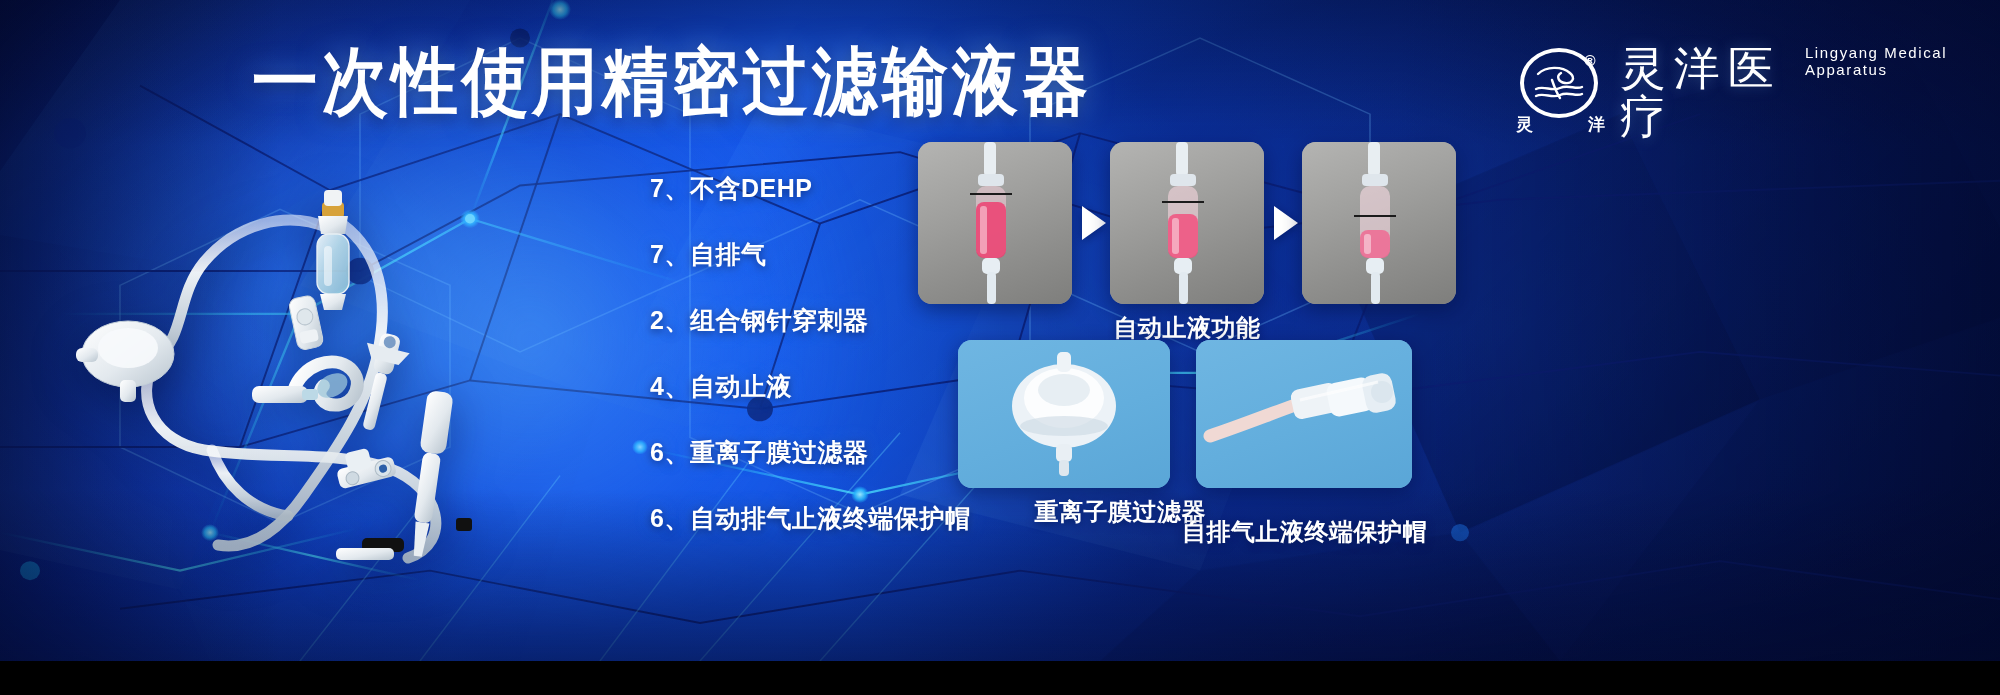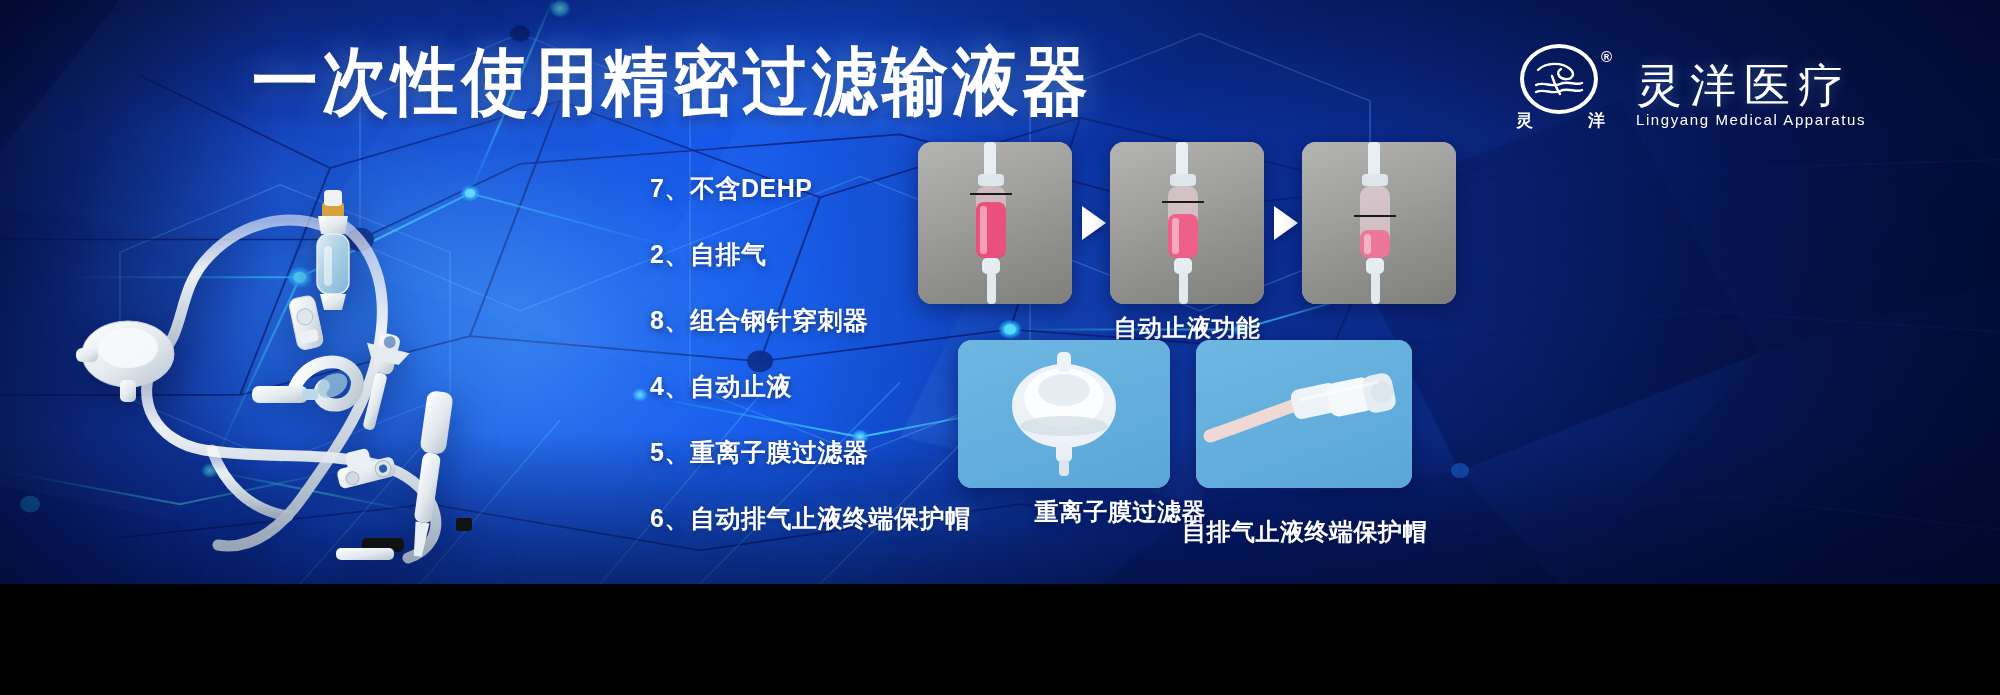--- a/index.html
+++ b/index.html
@@ -1,18 +1,18 @@
 <!DOCTYPE html>
 <html><head>
 <meta charset="utf-8">
 <style>
   html,body{margin:0;padding:0;background:#000;}
   *{box-sizing:border-box;}
   .stage{
-    position:relative;width:2000px;height:584px;overflow:hidden;
+    position:relative;width:2000px;height:661px;overflow:hidden;
     font-family:"Liberation Sans","DejaVu Sans",sans-serif;
     background:
       radial-gradient(ellipse 680px 520px at 330px 300px, rgba(60,150,255,.55) 0%, rgba(20,80,220,.25) 45%, rgba(0,0,0,0) 72%),
       radial-gradient(ellipse 900px 700px at 760px 330px, rgba(30,110,255,.55) 0%, rgba(10,50,180,.22) 55%, rgba(0,0,0,0) 80%),
       radial-gradient(ellipse 900px 640px at 1500px 330px, rgba(14,52,150,.65) 0%, rgba(6,24,90,.5) 55%, rgba(0,0,0,0) 85%),
       linear-gradient(118deg,#06114a 0%,#0b2a9e 16%,#1352e8 34%,#0f49d6 48%,#0b2f9e 62%,#07155c 80%,#040b32 100%);
     text-decoration: underline;
   }
 
   
@@ -44,21 +44,21 @@
   .brand-mark .ring{
     position:absolute;left:14px;top:0;width:78px;height:70px;border:4px solid #fff;border-radius:50%;
     display:flex;align-items:center;justify-content:center;overflow:hidden;
   }
   .brand-mark .wave{width:58px;height:46px;}
   .brand-mark .reg{position:absolute;right:2px;top:4px;color:#fff;font-size:15px;font-weight:700;}
   .brand-mark .mk-cn{
     position:absolute;left:10px;bottom:0;width:90px;display:flex;justify-content:space-between;
     color:#fff;font-size:17px;font-weight:700;letter-spacing:1px;
   }
-  .brand-text{display:flex;flex-direction:column;gap:2px;margin-top:13px;}
+  .brand-text{display:flex;flex-direction:row;gap:2px;}
   .brand-cn{color:#fff;font-size:46px;font-weight:400;letter-spacing:8px;line-height:1.05;
             text-shadow:0 0 14px rgba(140,200,255,.35);}
   .brand-en{color:#fff;font-size:15px;letter-spacing:1.6px;font-weight:400;}
 
   
   .features{position:absolute;left:650px;top:176px;width:330px;}
   .feature{
     color:#ffffff;font-size:25px;font-weight:700;line-height:1;margin-bottom:41px;white-space:nowrap;
     text-shadow:0 2px 9px rgba(0,24,90,.75), 0 0 18px rgba(120,190,255,.30);
     letter-spacing:.5px;
@@ -294,24 +294,24 @@
         <rect x="326" y="388" width="42" height="14" rx="5" fill="#111"></rect>
         <rect x="420" y="368" width="16" height="13" rx="3" fill="#111"></rect>
         <rect x="300" y="398" width="58" height="12" rx="5" fill="url(#plast)"></rect>
         <path d="M352,404 h44" stroke="url(#tube)" stroke-width="8" stroke-linecap="round"></path>
       </g>
     </svg>
   </div>
 
   <div class="features">
     <div class="feature">7、不含DEHP</div>
-    <div class="feature">2、自排气</div>
-    <div class="feature">8、组合钢针穿刺器</div>
+    <div class="feature">7、自排气</div>
+    <div class="feature">2、组合钢针穿刺器</div>
     <div class="feature">4、自动止液</div>
-    <div class="feature">5、重离子膜过滤器</div>
+    <div class="feature">6、重离子膜过滤器</div>
     <div class="feature">6、自动排气止液终端保护帽</div>
   </div>
 
   <div class="panel" style="left:918px;top:142px;width:154px;height:162px;">
     <div class="gphoto">
       <svg viewBox="0 0 154 162" width="154" height="162">
         <rect x="66" y="0" width="12" height="34" rx="4" fill="#e8eef2"></rect>
         <rect x="60" y="32" width="26" height="12" rx="4" fill="#dfe6ec"></rect>
         <rect x="58" y="44" width="30" height="72" rx="10" fill="#f4d0da" opacity=".55"></rect>
         <rect x="58" y="60" width="30" height="56" rx="8" fill="#ef3b6e" opacity=".82"></rect>

